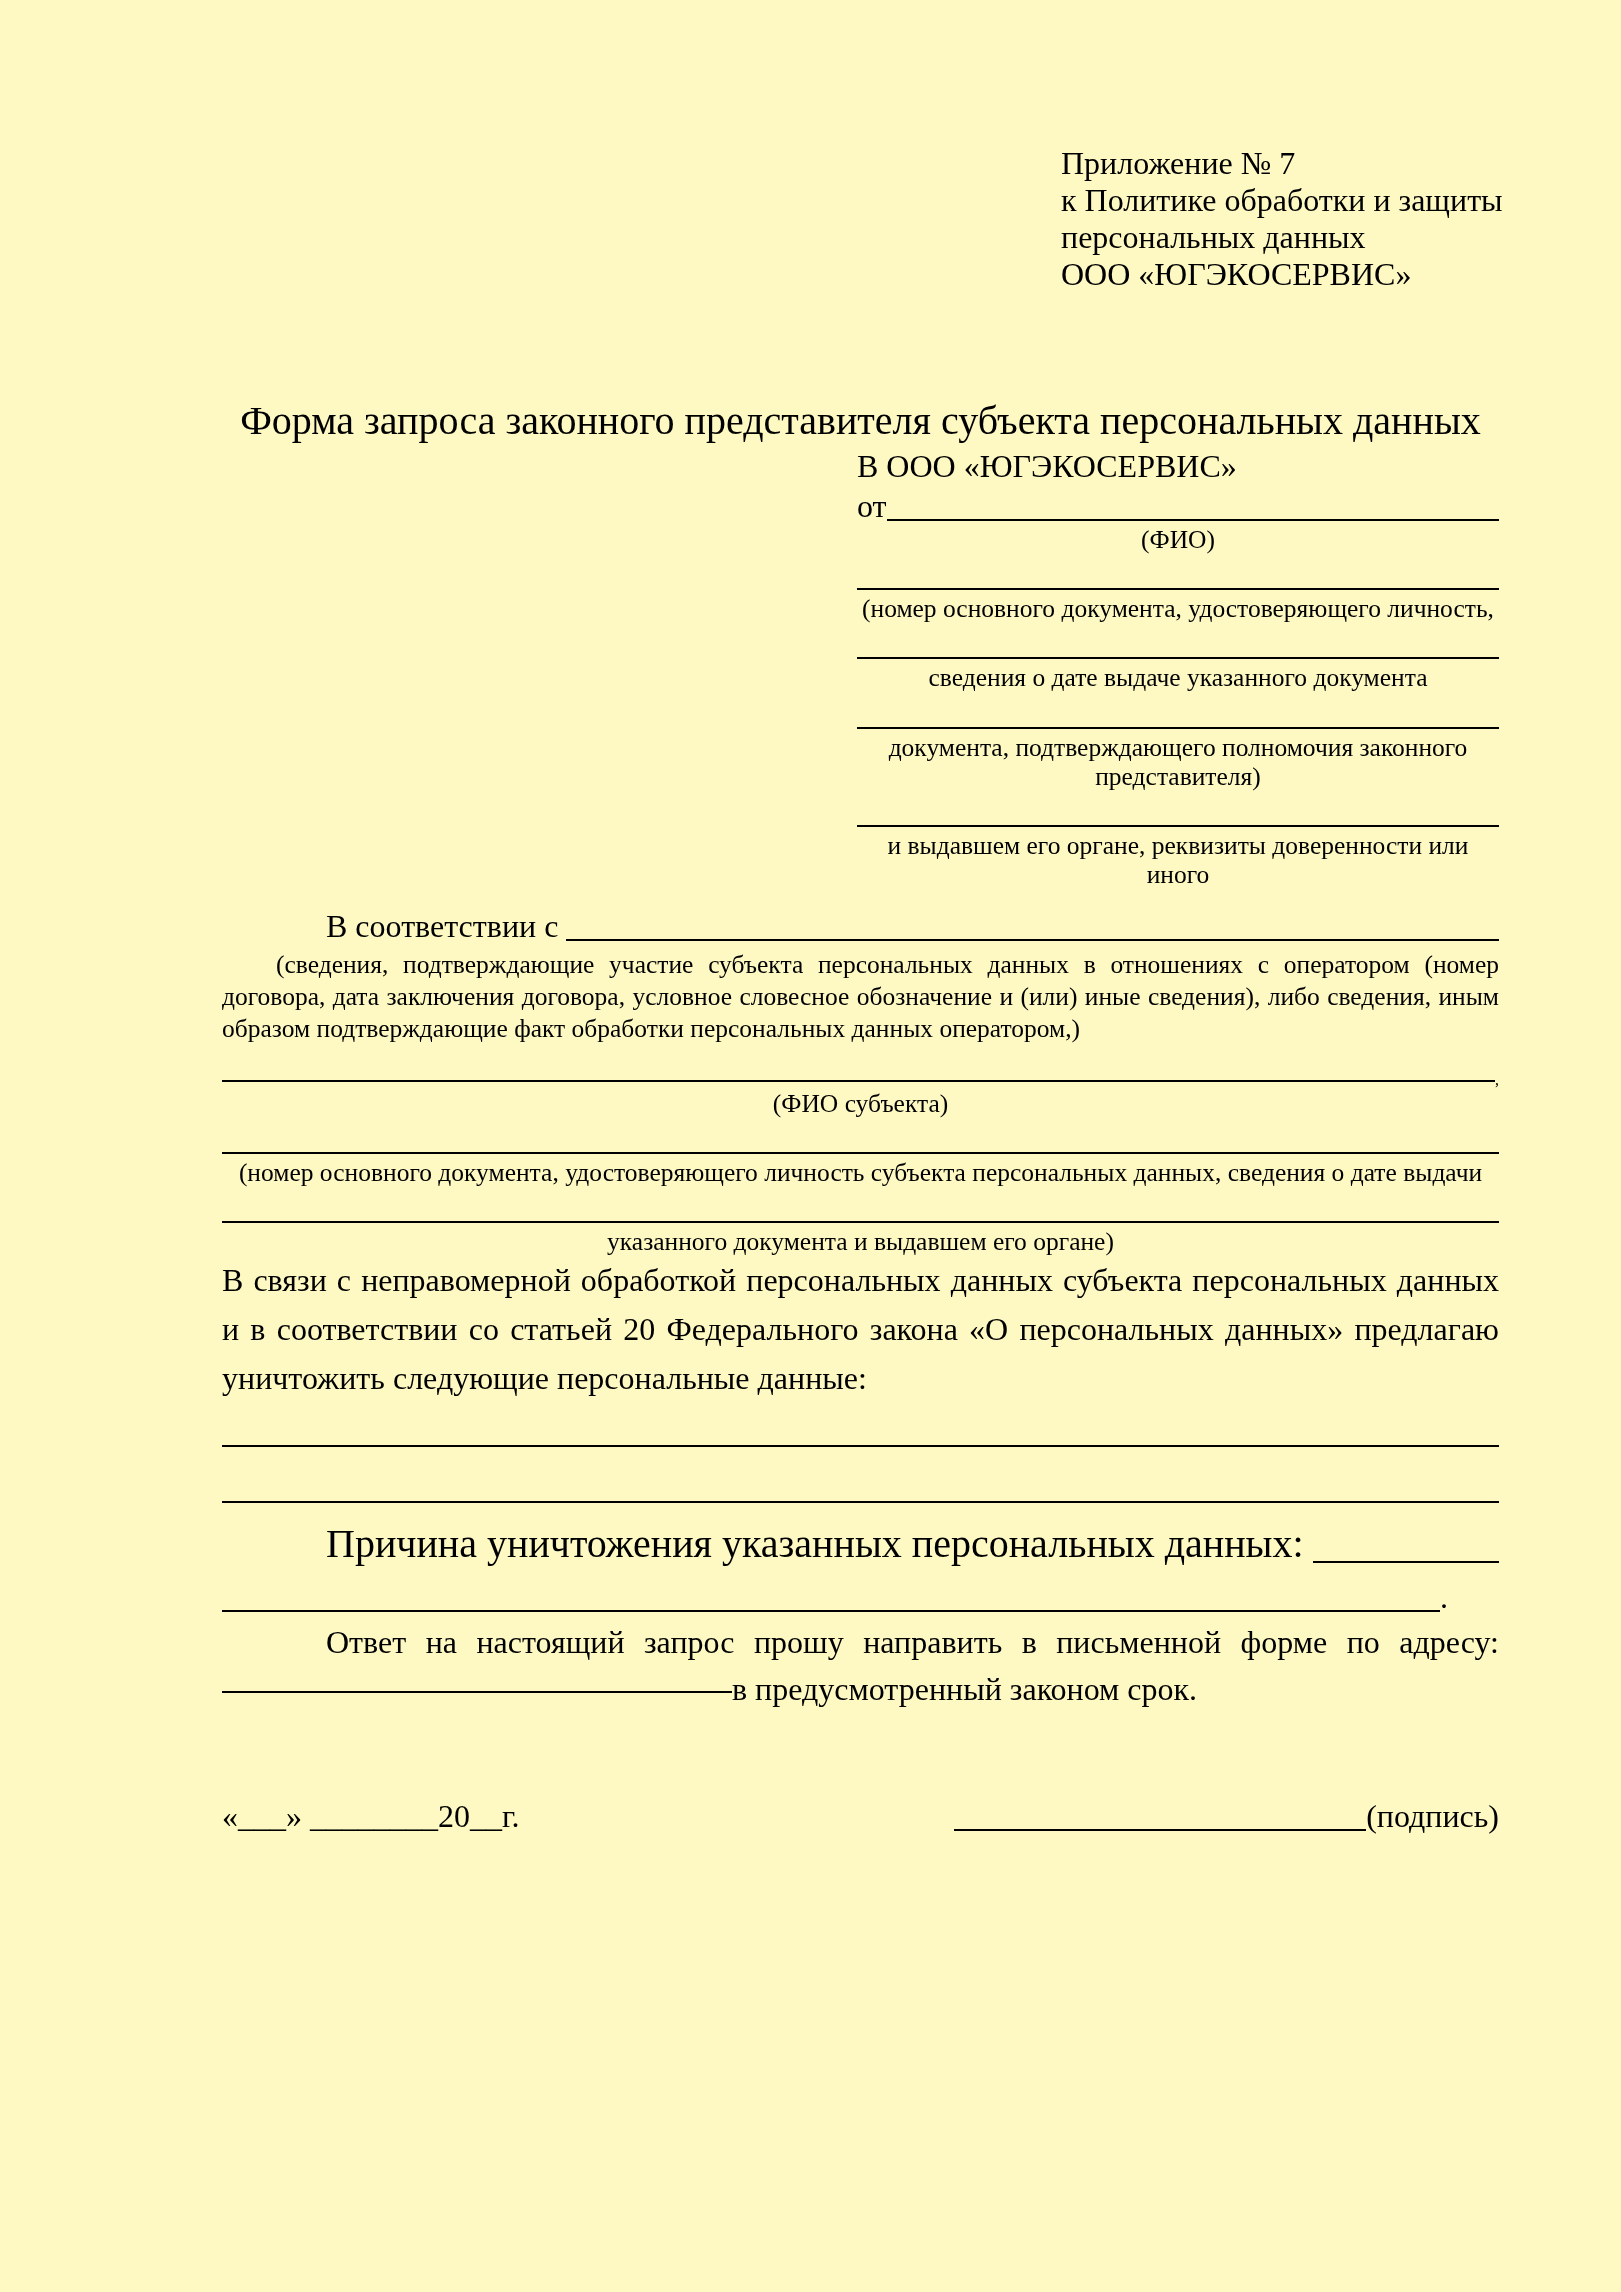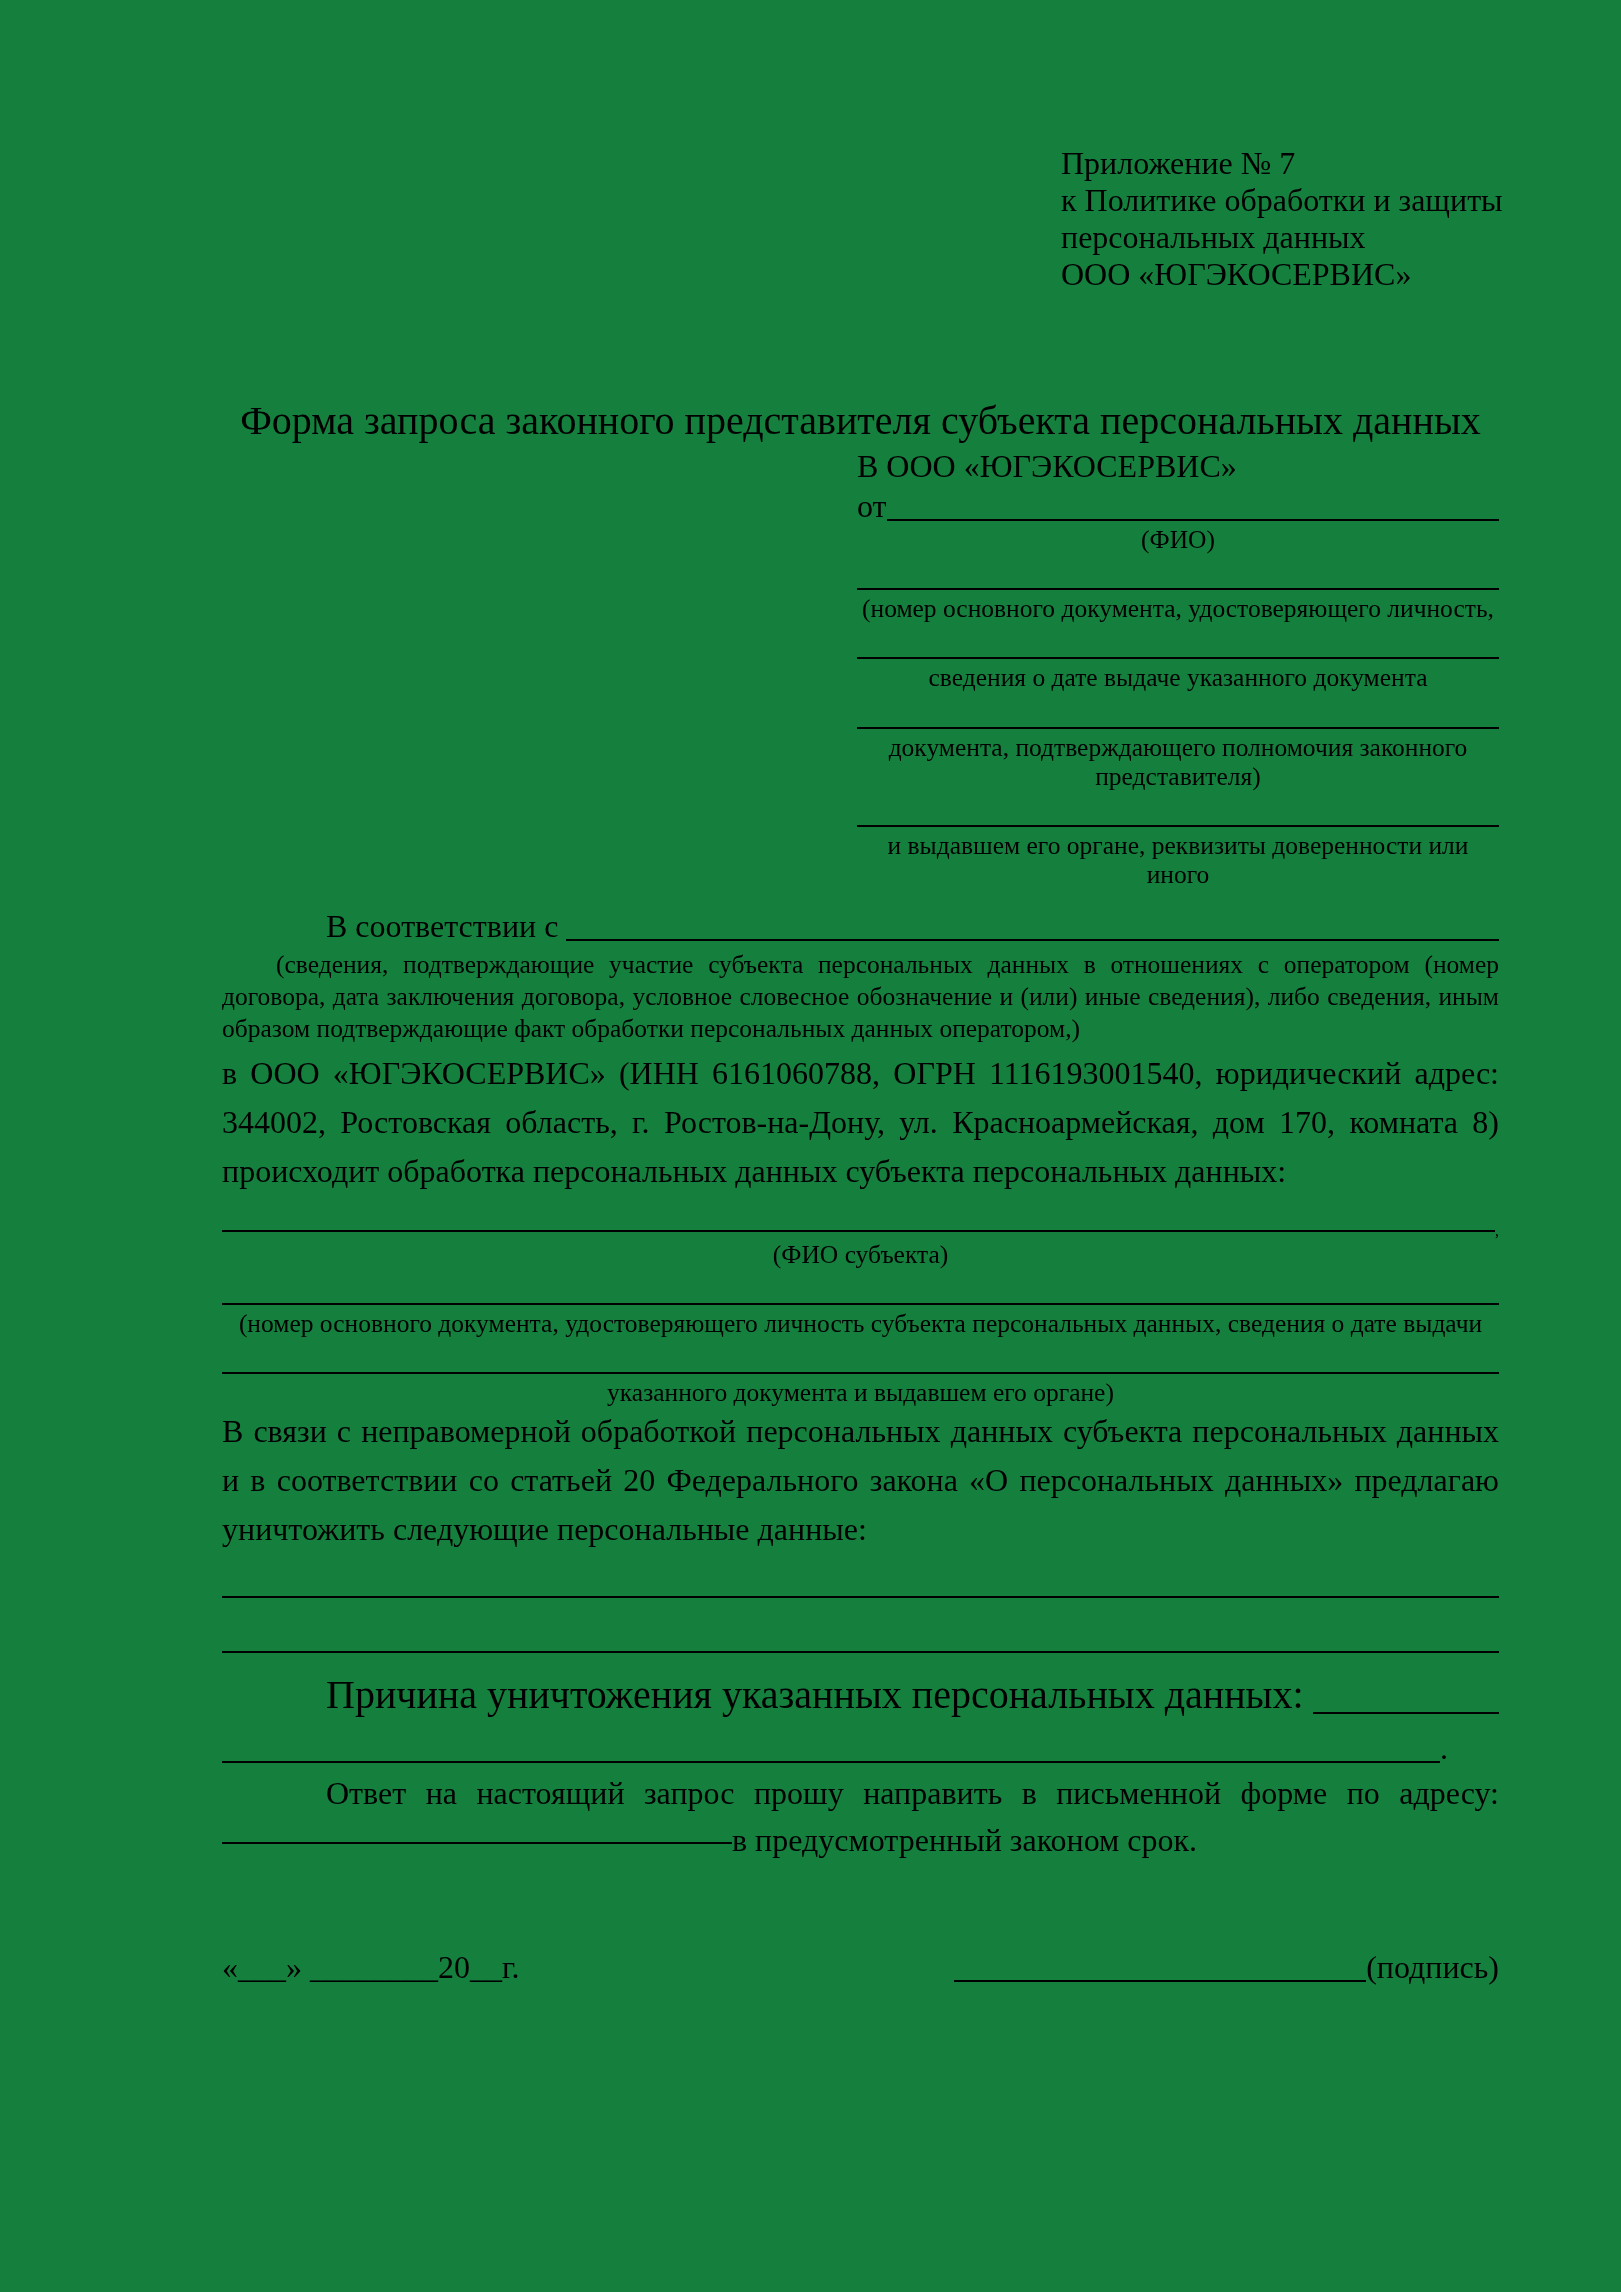--- a/index.html
+++ b/index.html
@@ -1,20 +1,20 @@
 <!DOCTYPE html>
 <html lang="ru"><head>
 <meta charset="utf-8">
 <style>
   html,body{margin:0;padding:0;background:#888;}
   .page{
     position:relative;
     width:1621px;height:2293px;
     margin:0 auto;
-    background:#15803d;color:#000000;
+    background:#fef9c3;color:#000000;
     font-family:"Liberation Serif","DejaVu Serif",serif;
     box-sizing:border-box;
     padding:145px 122px 59px 222px;
     overflow:hidden;
   }
   
   .appendix{margin-left:839px;font-size:32px;line-height:37px;white-space:nowrap;}
   
   .form-title{margin-top:106px;font-size:40px;font-weight:normal;text-align:center;line-height:44px;}
   
@@ -97,21 +97,20 @@
       <div class="cap">и выдавшем его органе, реквизиты доверенности или иного</div>
     </div>
   </div>
 
   <div class="accord-row">
     <span class="lead">В соответствии с</span>
     <span class="fill-line"></span>
   </div>
   <div class="cap-para">(сведения, подтверждающие участие субъекта персональных данных в отношениях с оператором (номер договора, дата заключения договора, условное словесное обозначение и (или) иные сведения), либо сведения, иным образом подтверждающие факт обработки персональных данных оператором,)</div>
 
-  <div class="body-para op-para">в ООО «ЮГЭКОСЕРВИС» (ИНН 6161060788, ОГРН 1116193001540, юридический адрес: 344002, Ростовская область, г. Ростов-на-Дону, ул. Красноармейская, дом 170, комната 8) происходит обработка персональных данных субъекта персональных данных:</div>
 
   <div class="u-row after-line">
     <span class="fill-line"></span>
     <span>,</span>
   </div>
   <div class="cap">(ФИО субъекта)</div>
 
   <div class="u-row after-line">
     <span class="fill-line"></span>
   </div>

